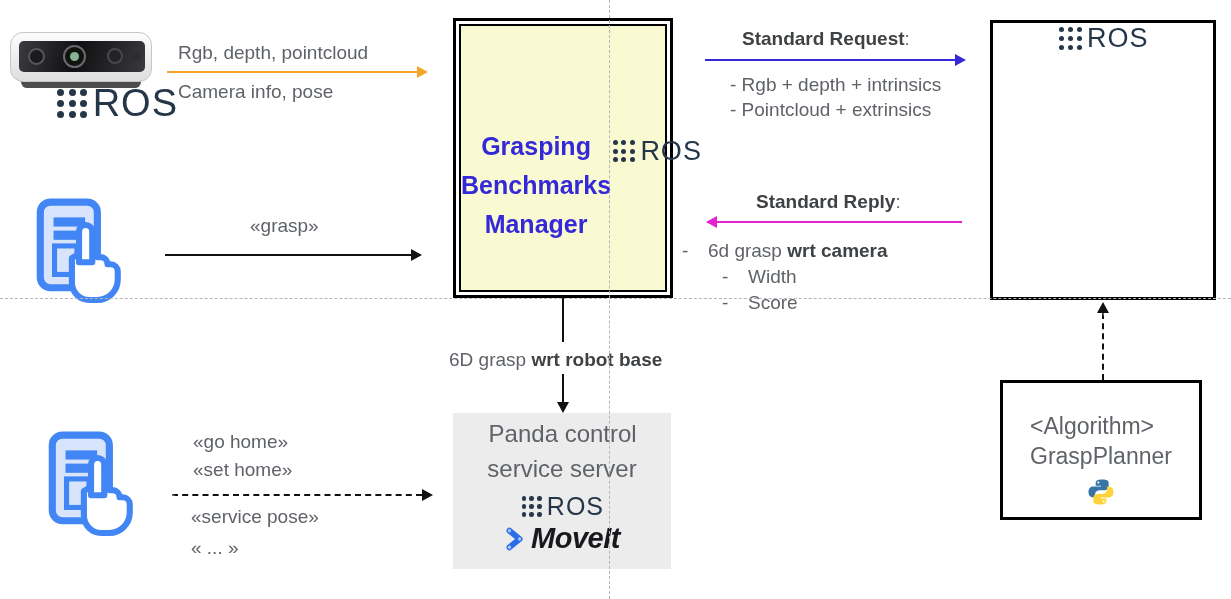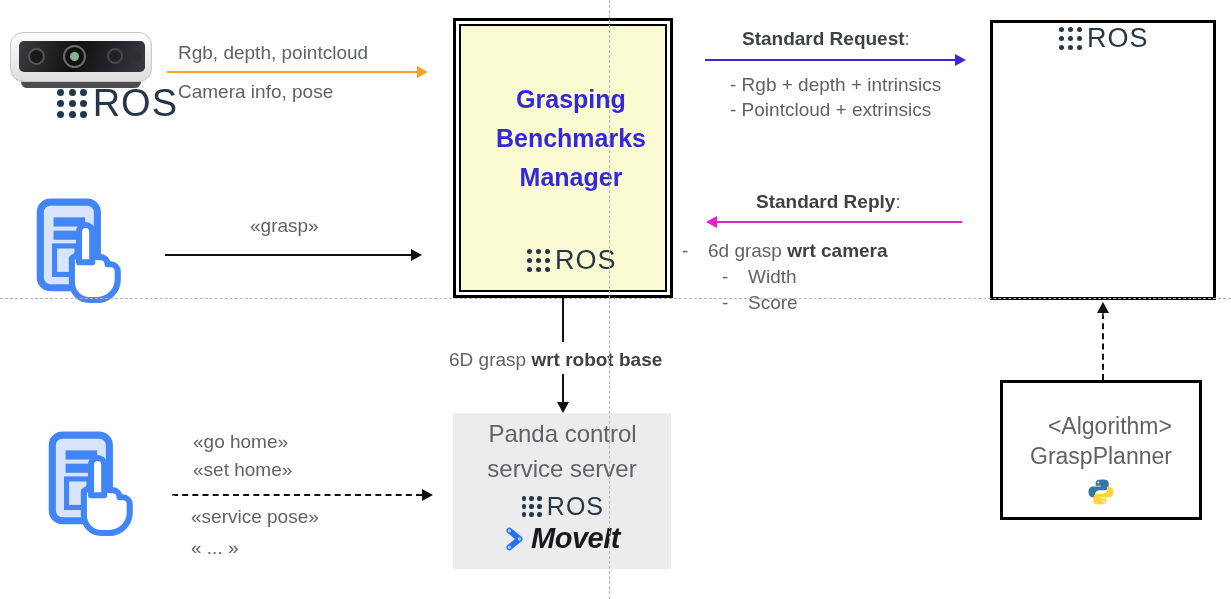--- a/index.html
+++ b/index.html
@@ -45,31 +45,31 @@
     background:linear-gradient(#fdfdfd,#dedede); border:1px solid #c6c6c6; border-radius:13px; }
   .camera-face { position:absolute; left:8px; top:8px; width:126px; height:31px;
     background:linear-gradient(105deg,#3c3c40 0%,#101012 45%,#2a2a2e 80%,#3a3a3e 100%); border-radius:5px; }
   .camera-base { position:absolute; left:11px; top:47px; width:120px; height:9px;
     background:#4d4d4f; border-radius:3px 3px 7px 7px; }
   .lens { position:absolute; border-radius:50%; }
 
   
   .dbl-box { position:absolute; border:3px solid #000; background:#fff; padding:3px; z-index:1; }
   .dbl-box-in { width:100%; height:100%; border:2px solid #000; background:#FAFAD2;
-    display:flex; flex-direction:column; align-items:center; justify-content:space-between;padding-left:16px; }
+    display:flex; flex-direction:row; align-items:center; justify-content:space-between; }
   .mgr-title { margin-top:54px; text-align:center; font-weight:bold; color:#3528D9;
     font-size:25px; line-height:39px; }
   .box-plain { position:absolute; border:3px solid #000; background:#fff; z-index:1;
     display:flex; flex-direction:column; align-items:center; }
   .svc-lines { margin-top:22px; text-align:center; color:#E620CE; font-size:23px; line-height:33.5px; }
   .panda-box { position:absolute; background:#ECECEC; z-index:1; display:flex; flex-direction:column; align-items:center; }
   .panda-lines { margin-top:3px; text-align:right; color:#5F6368; font-size:24px; line-height:35px; }
   .algo-box { position:absolute; border:3px solid #000; background:#fff; z-index:1;
     display:flex; flex-direction:column; align-items:center; }
-  .algo-lines { margin-top:28px; text-align:right; color:#5F6368; font-size:23px; line-height:30px; }
+  .algo-lines { margin-top:28px; text-align:left; color:#5F6368; font-size:23px; line-height:30px; }
 
   .moveit { display:inline-flex; align-items:center; margin-top:1px; }
   .moveit-text { font-size:29px; font-weight:bold; font-style:italic; color:#17191D; letter-spacing:-0.5px; }
 
   .reply-item { position:absolute; font-size:19px; color:#5F6368; white-space:nowrap; z-index:3; }
   .reply-item .dash { display:inline-block; width:26px; }
   .reply-item b { color:#3F4245; }
 </style>
 </head>
 <body>

